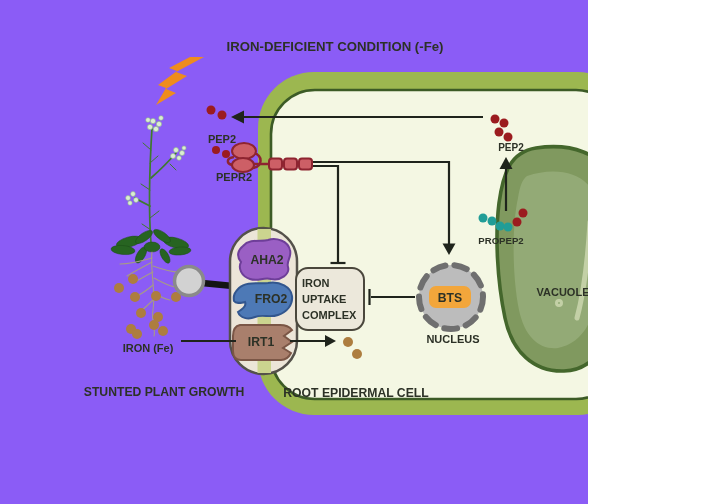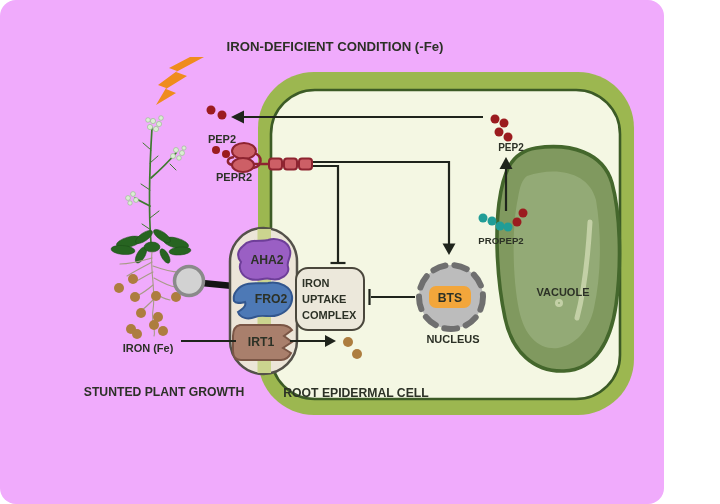--- a/index.html
+++ b/index.html
@@ -1,16 +1,16 @@
 <!DOCTYPE html>
 <html style="--text: #2c3126; --line: #1f241c; --cell_wall: #9cb750; --cell_inner_line: #3c5b26; --cell_fill: #f4f7e3; --wall_stripe: #cbd48f; --capsule_fill: #ece5d8; --capsule_stroke: #54514a; --aha2: #9a5fc4; --fro2: #4d79b6; --irt1: #a97f6c; --complex_fill: #ece8db; --nucleus_fill: #bcbcbc; --nucleus_ring: #6f6f6f; --bts: #f2a63b; --vacuole_fill: #80995f; --vacuole_inner: #93aa76; --vacuole_streak: #c3d0a6; --vacuole_border: #44672c; --receptor: #cd5f66; --receptor_stroke: #8e2430; --dark_red: #9b1c1f; --teal: #219d97; --soil: #ad7d3f; --bolt: #ef8c1d; --stem: #3e7a2e; --leaf: #276421; --flower: #dcedd4; --root: #a79b86; --magnifier_fill: #d2d2d2; --magnifier_ring: #8a8a8a;"><head>
 <meta charset="utf-8">
 <style>
   html,body{margin:0;padding:0;background:#ffffff;}
-  .stage{width:664px;height:504px;position:relative;background:#f0abfc;overflow:hidden;border-radius:16px;}
+  .stage{width:588px;height:504px;position:relative;background:#8b5cf6;overflow:hidden;}
   svg{display:block;}
   text{font-family:"Liberation Sans",sans-serif;}
   .lbl{font-weight:700;font-size:11px;fill:var(--text);}
   .t13{font-size:13.2px;}
   .t12{font-size:12.2px;}
   .t10{font-size:10px;}
   .t9{font-size:9.6px;}
   .cell-outer{fill:var(--cell_wall);}
   .cell-inner{fill:var(--cell_fill);stroke:var(--cell_inner_line);stroke-width:2.6;}
   .vac{fill:var(--vacuole_fill);stroke:var(--vacuole_border);stroke-width:3.6;}

